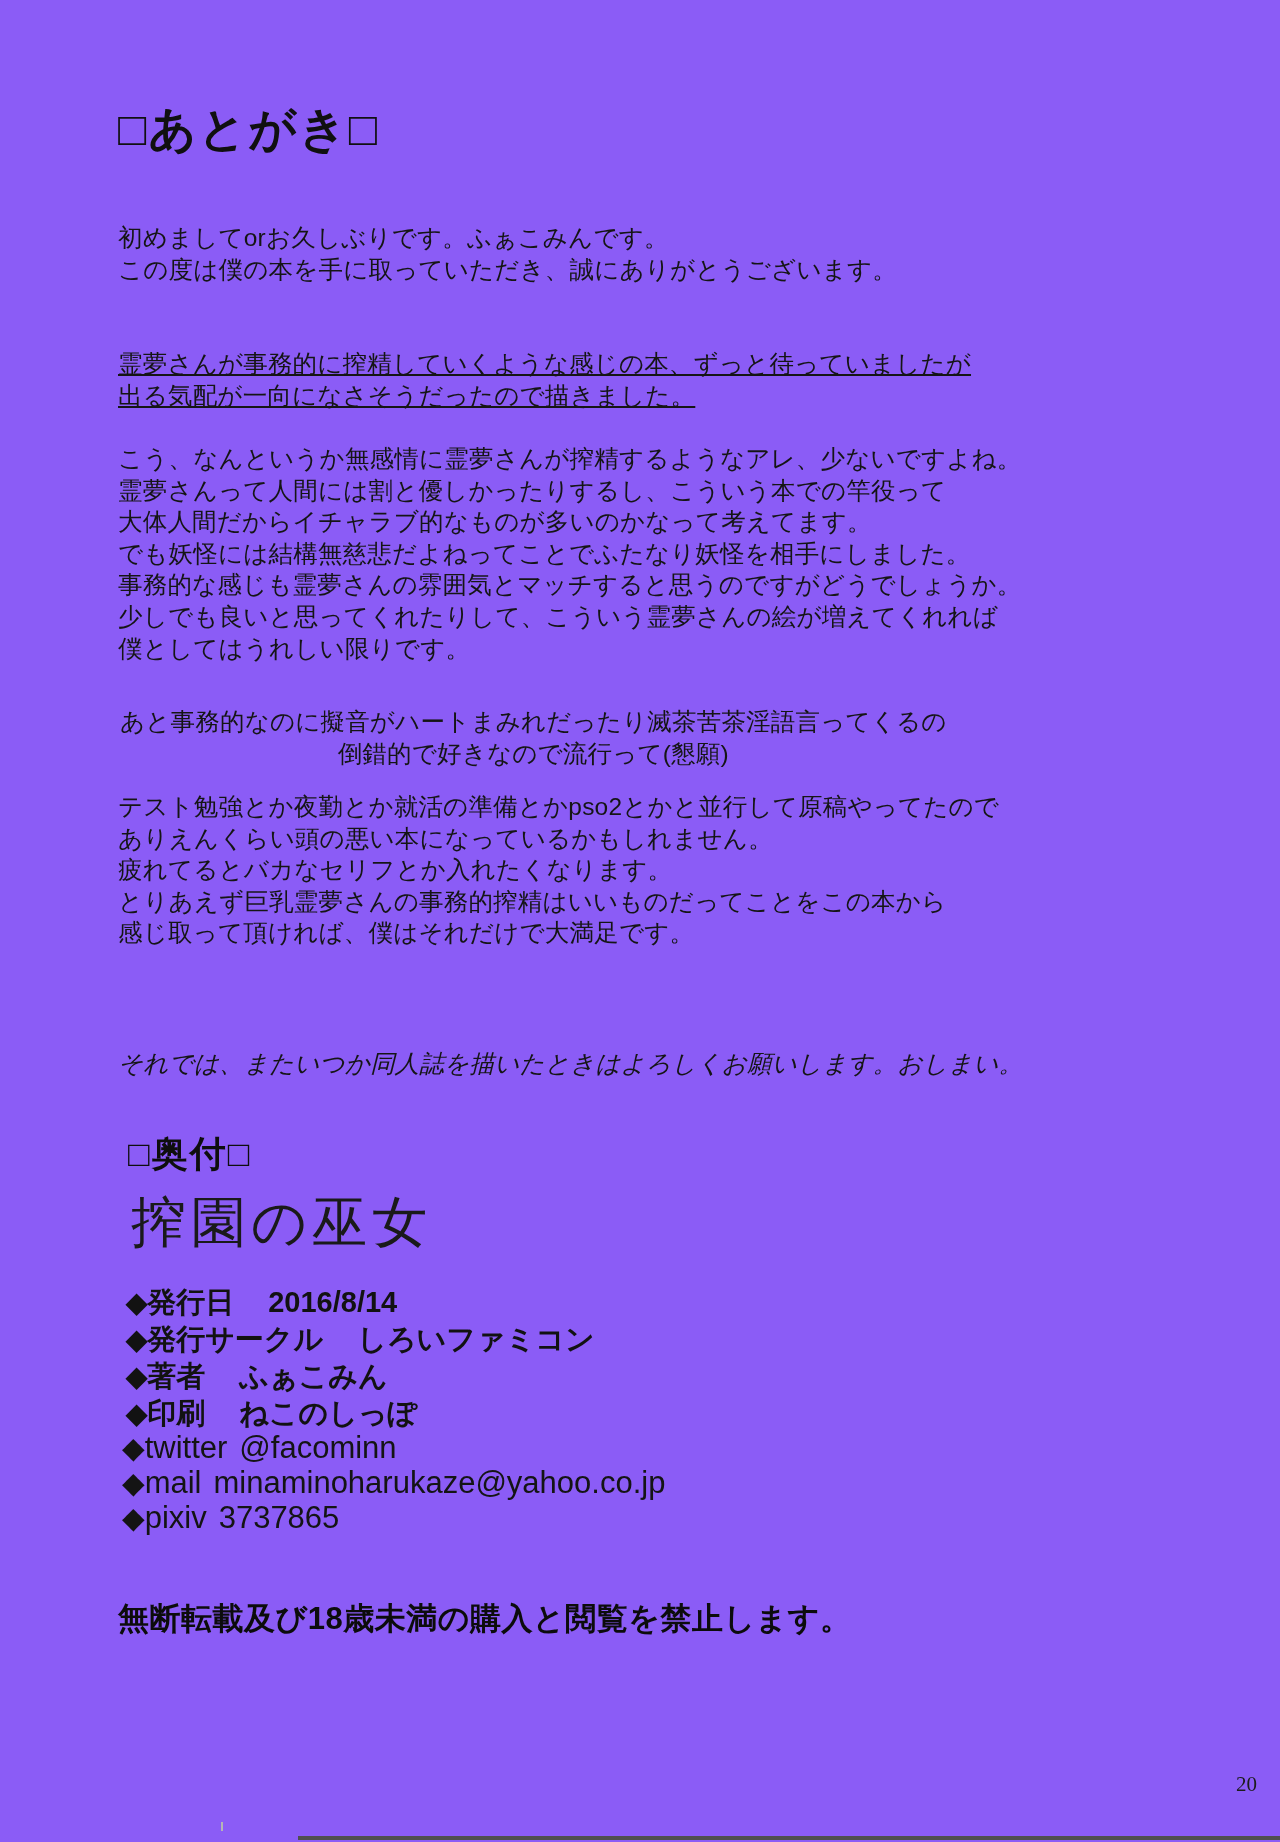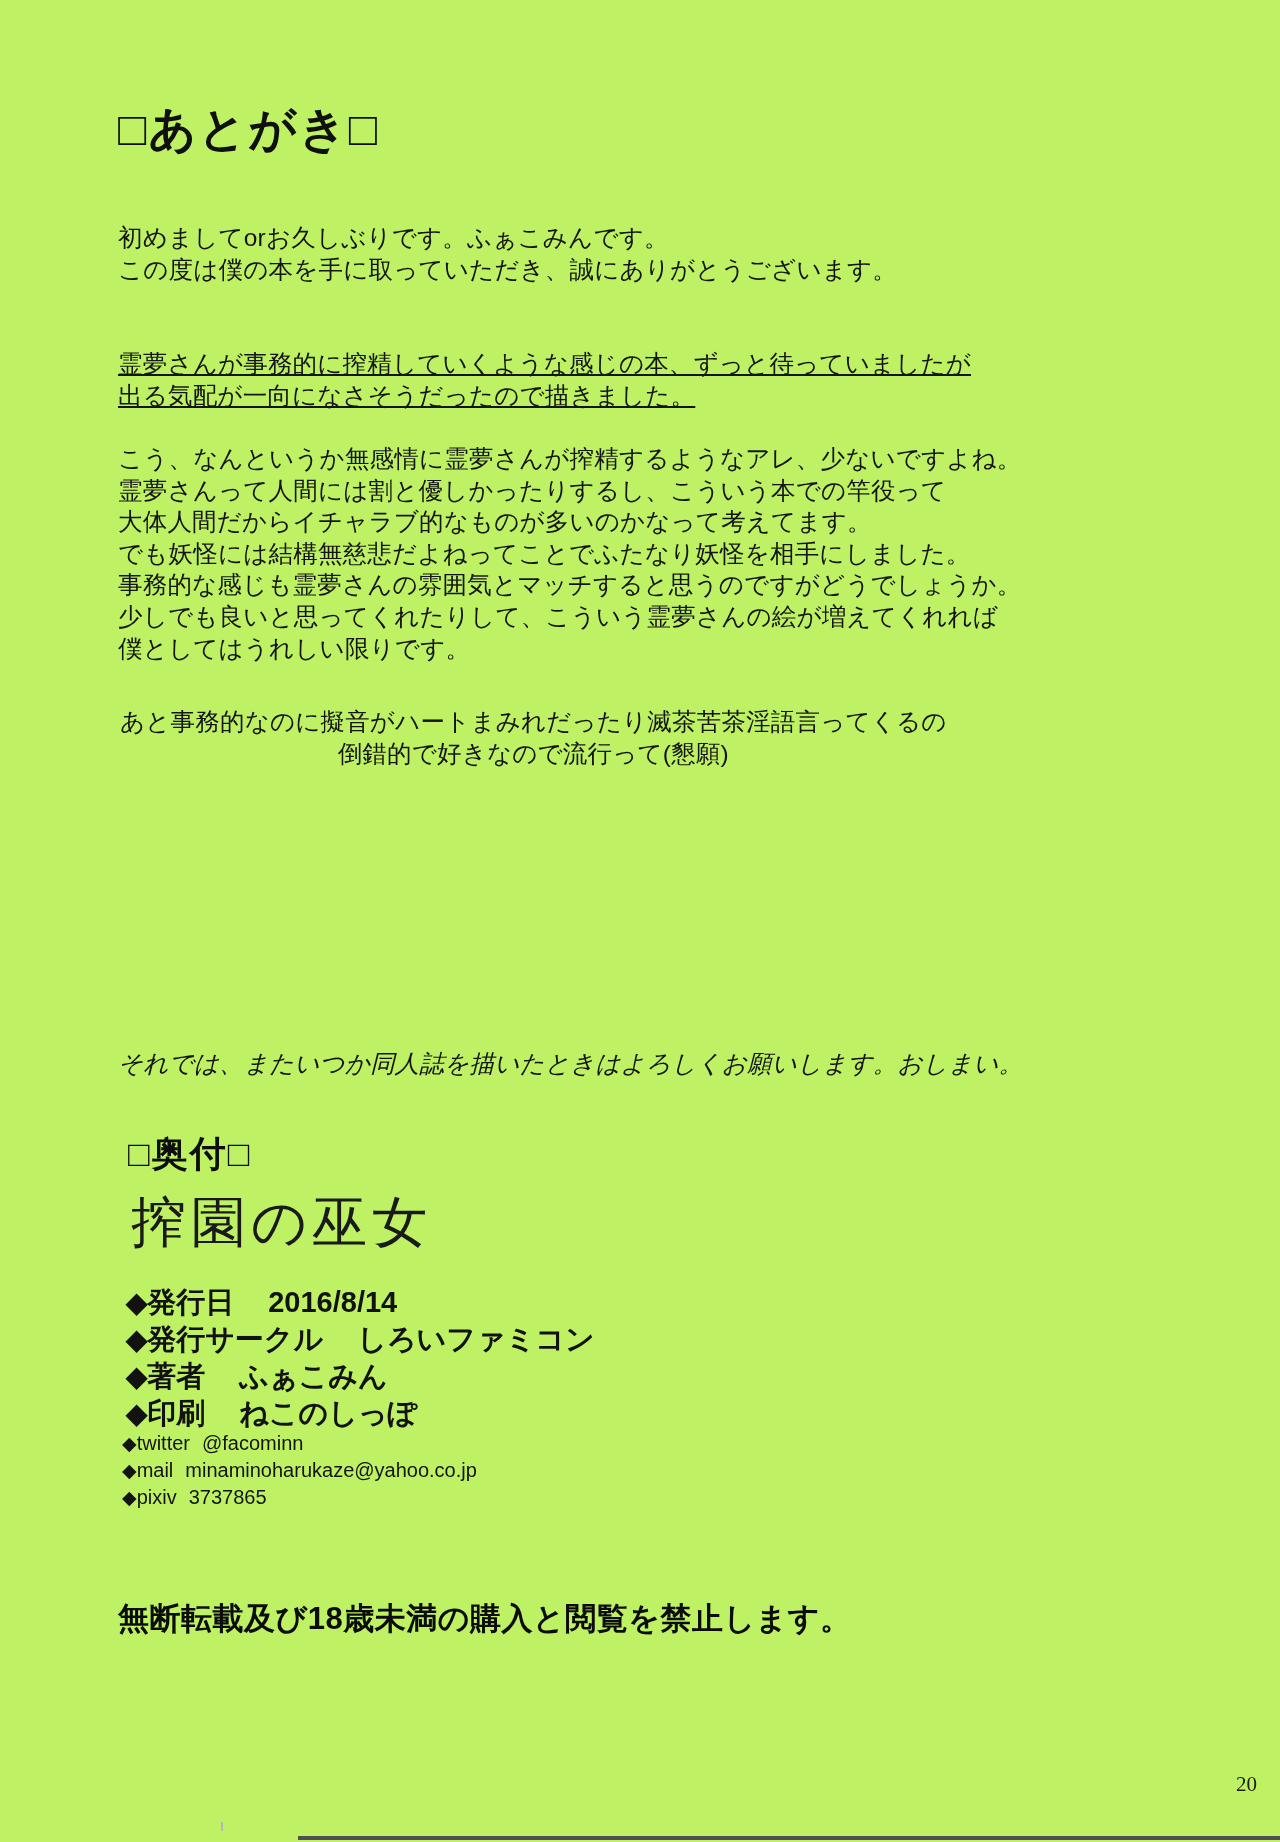--- a/index.html
+++ b/index.html
@@ -7,21 +7,21 @@
   body {
     position: relative;
     background: #ffffff;
     font-family: "Liberation Sans", sans-serif;
     color: #161616;
     overflow: hidden;
   }
   .page {
     position: absolute;
     inset: 0;
-    background: #bef264;
+    background: #8b5cf6;
   }
   .abs { position: absolute; white-space: nowrap; }
 
   .afterword-title {
     left: 118px; top: 98px;
     font-size: 47px;
     font-weight: 700;
     letter-spacing: 2px;
     color: #101010;
   }
@@ -50,22 +50,22 @@
   }
   .colophon-main {
     left: 126px; top: 1284px;
     font-size: 29px;
     line-height: 37px;
     font-weight: 600;
     color: #121212;
   }
   .colophon-contact {
     left: 122px; top: 1430px;
-    font-size: 20px;
-    line-height: 26px;
+    font-size: 31px;
+    line-height: 35px;
     font-weight: 500;
     color: #141414;
   }
   .bullet { font-size: 0.95em; }
   .colophon-main .c-label { margin-right: 34px; }
   .colophon-contact .c-label { margin-right: 12px; }
 
   .warning {
     left: 118px; top: 1598px;
     font-size: 31px;
@@ -117,20 +117,27 @@
     <div>事務的な感じも霊夢さんの雰囲気とマッチすると思うのですがどうでしょうか。</div>
     <div>少しでも良いと思ってくれたりして、こういう霊夢さんの絵が増えてくれれば</div>
     <div>僕としてはうれしい限りです。</div>
   </div>
 
   <div class="abs body-text" style="left:120px; top:706px;text-align:center;">
     <div>あと事務的なのに擬音がハートまみれだったり滅茶苦茶淫語言ってくるの</div>
     <div>倒錯的で好きなので流行って(懇願)</div>
   </div>
 
+  <div class="abs body-text" style="left:118px; top:791px;">
+    <div>テスト勉強とか夜勤とか就活の準備とかpso2とかと並行して原稿やってたので</div>
+    <div>ありえんくらい頭の悪い本になっているかもしれません。</div>
+    <div>疲れてるとバカなセリフとか入れたくなります。</div>
+    <div>とりあえず巨乳霊夢さんの事務的搾精はいいものだってことをこの本から</div>
+    <div>感じ取って頂ければ、僕はそれだけで大満足です。</div>
+  </div>
 
   <div class="abs body-text" style="left:118px; top:1048px;font-style:italic;">
     <div>それでは、またいつか同人誌を描いたときはよろしくお願いします。おしまい。</div>
   </div>
 
   <div class="abs colophon-title">□奥付□</div>
 
   <div class="abs book-title">搾園の巫女</div>
 
   <div class="abs colophon-main">

